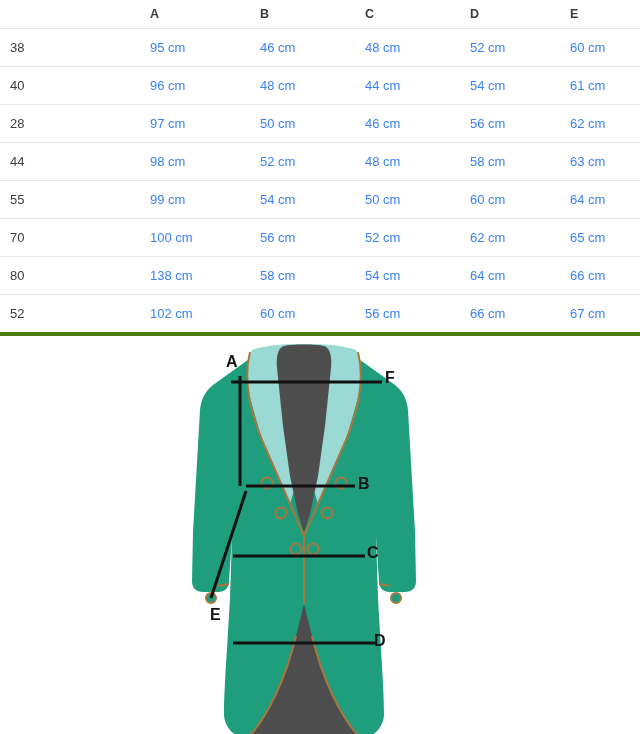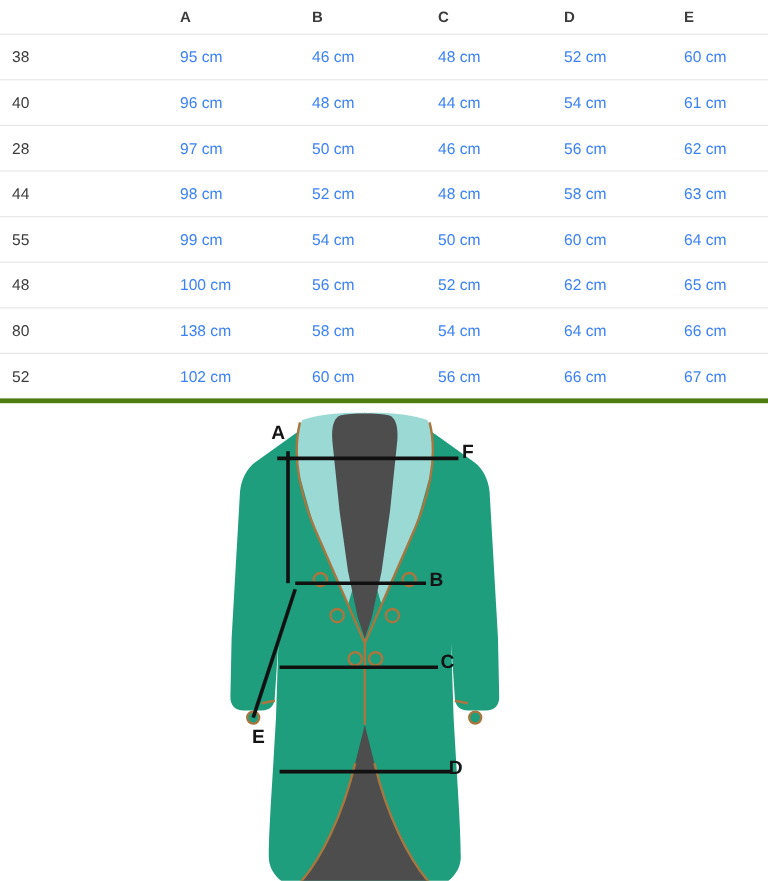--- a/index.html
+++ b/index.html
@@ -125,21 +125,21 @@
       </tr>
       <tr>
         <td class="size-cell">55</td>
         <td class="val">99 cm</td>
         <td class="val">54 cm</td>
         <td class="val">50 cm</td>
         <td class="val">60 cm</td>
         <td class="val">64 cm</td>
       </tr>
       <tr>
-        <td class="size-cell">48</td>
+        <td class="size-cell">70</td>
         <td class="val">100 cm</td>
         <td class="val">56 cm</td>
         <td class="val">52 cm</td>
         <td class="val">62 cm</td>
         <td class="val">65 cm</td>
       </tr>
       <tr>
         <td class="size-cell">80</td>
         <td class="val">138 cm</td>
         <td class="val">58 cm</td>

